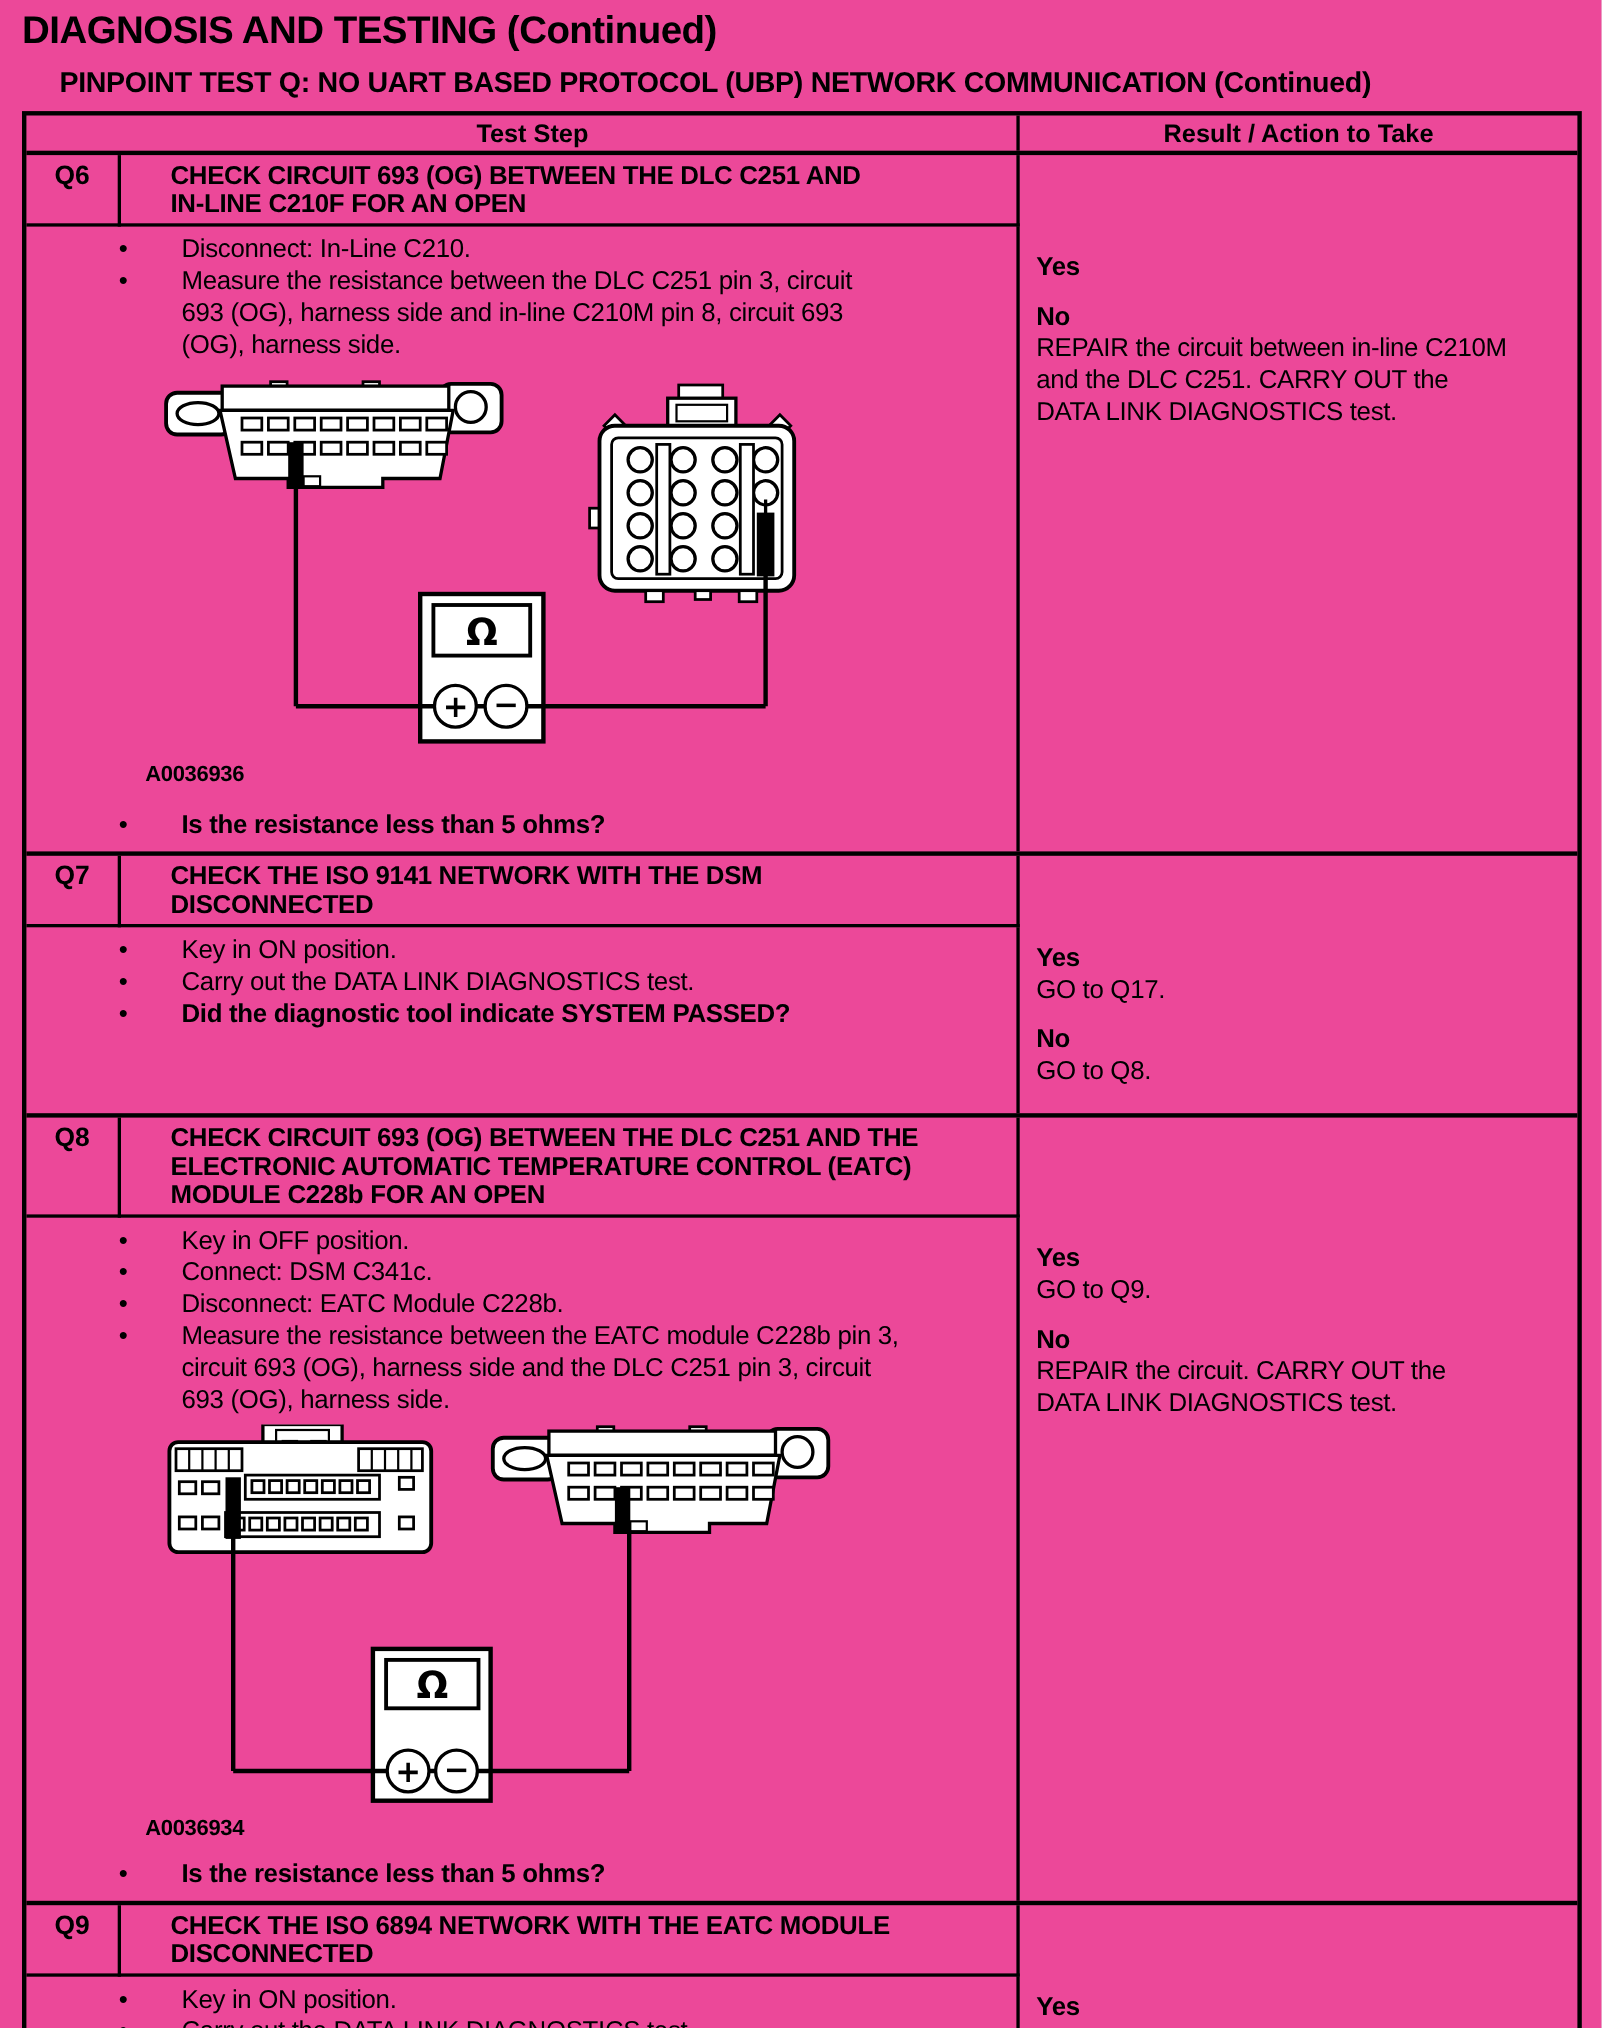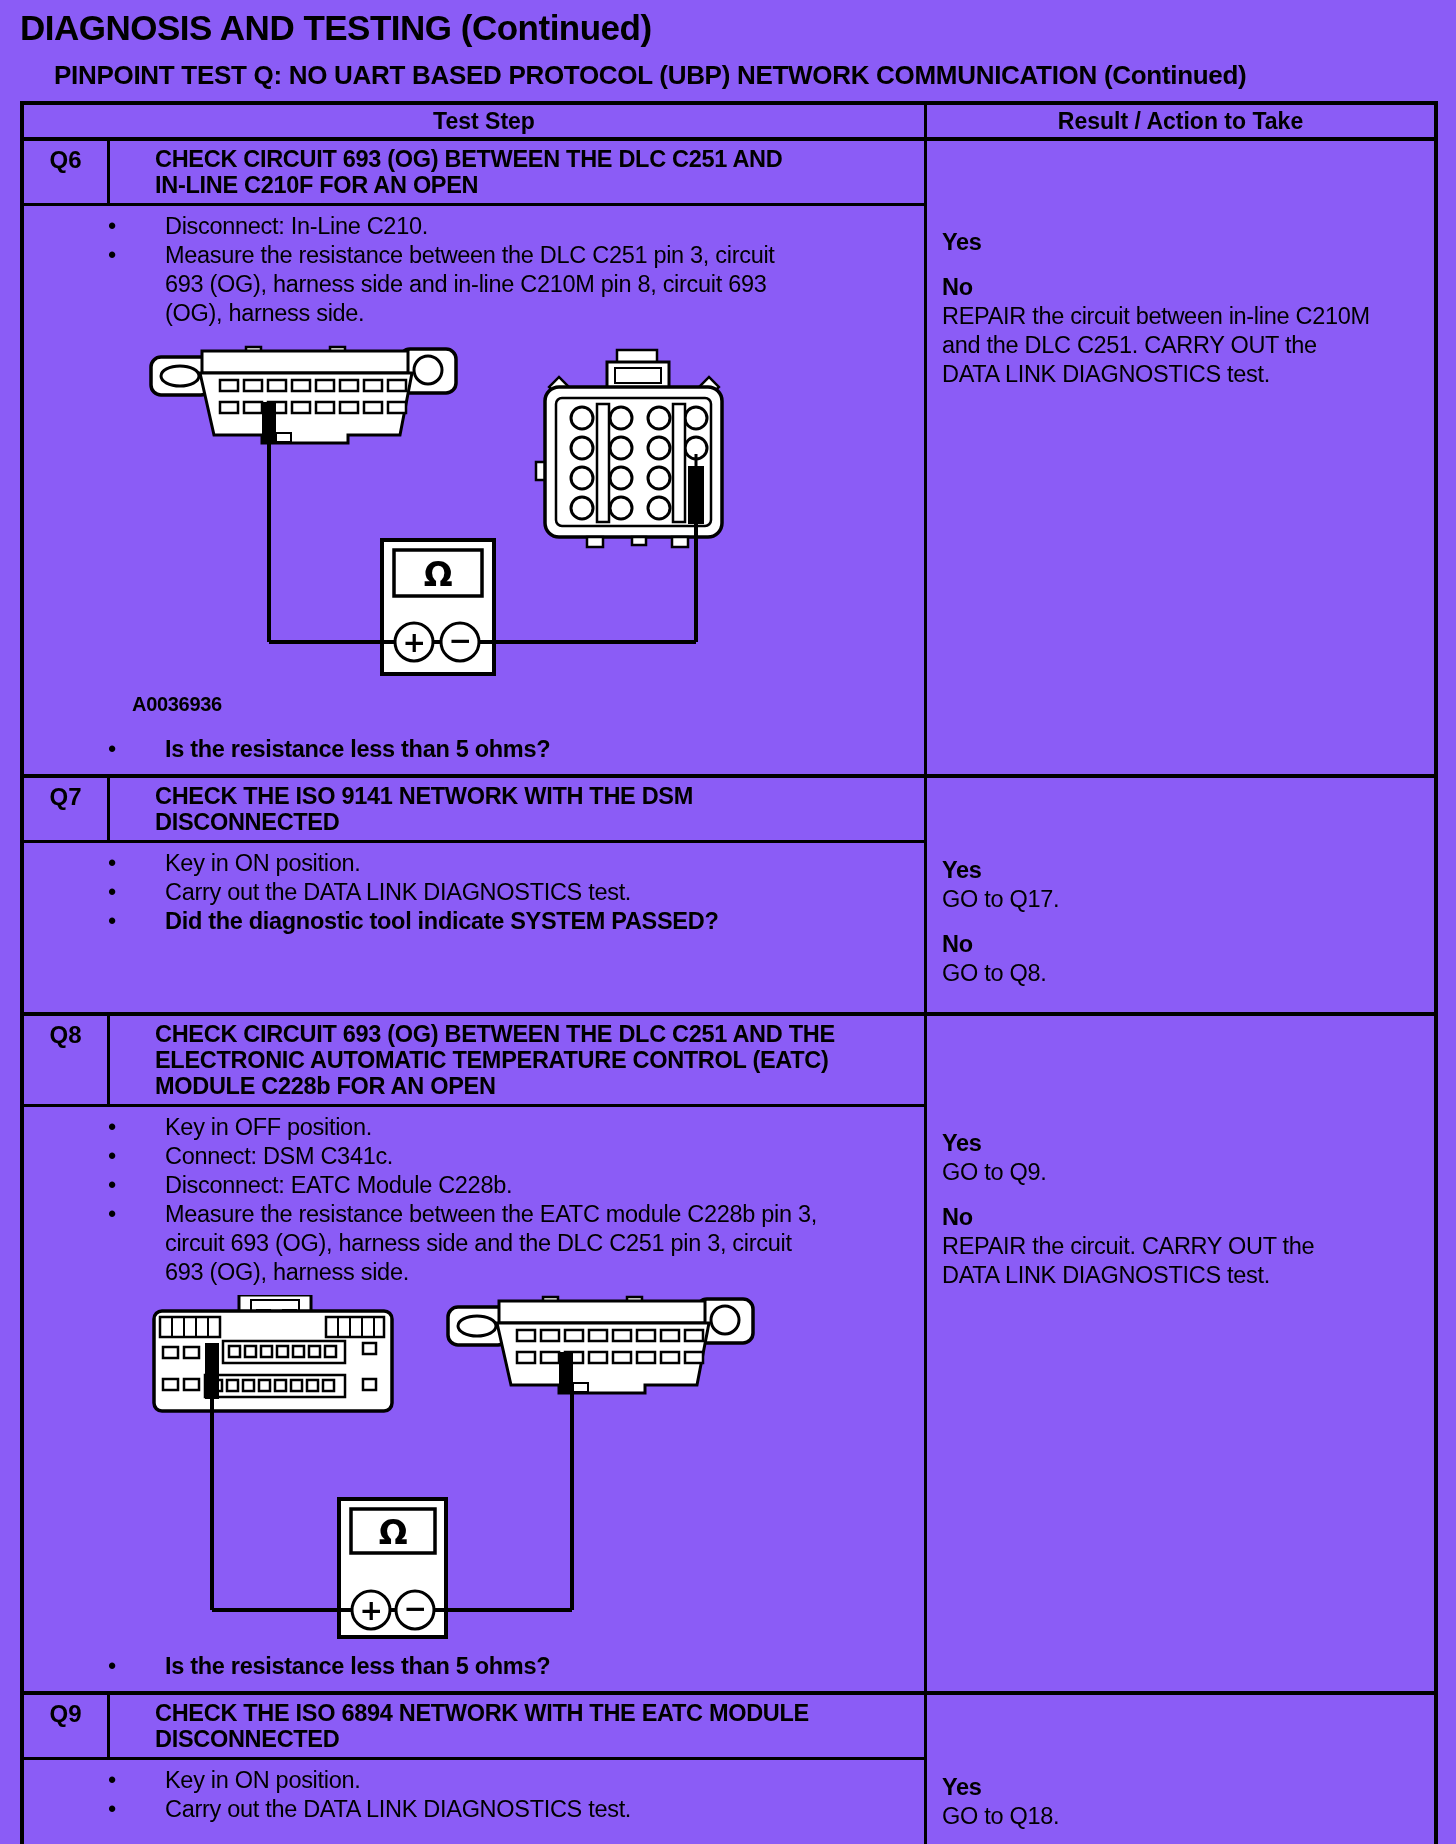--- a/index.html
+++ b/index.html
@@ -1,17 +1,17 @@
 <!DOCTYPE html>
 <html><head>
 <meta charset="utf-8">
 <style>
   html,body{margin:0;padding:0;background:#e8e8e8;}
   .page{
-    width:1456px;height:1844px;margin:0 auto;background:#8b5cf6;color:#000;
+    width:1456px;height:1844px;margin:0 auto;background:#ec4899;color:#000;
     font-family:"Liberation Sans",sans-serif;box-sizing:border-box;
     padding:6px 26px 0 20px;position:relative;overflow:hidden;
   }
   .h1{font-size:35px;font-weight:bold;letter-spacing:-.5px;margin:2px 0 12px 0;}
   .h2{font-size:26px;font-weight:bold;letter-spacing:-.3px;margin:0 0 10px 34px;}
   .pptable{border:4px solid #000;width:1410px;}
   .thead{display:grid;grid-template-columns:903px 1fr;border-bottom:4px solid #000;}
   .th{font-weight:bold;font-size:23px;text-align:center;padding:3px 0 2px 0;}
   .th.first{border-right:3px solid #000;padding-left:20px;}
   .qrow{display:grid;grid-template-columns:86px 817px 1fr;}
@@ -304,20 +304,21 @@
             <rect x="219" y="214" width="84" height="44" fill="#fff" stroke-width="3.5"></rect>
             <text x="261" y="249" text-anchor="middle" font-size="34" stroke="none">Ω</text>
             <line x1="207" y1="315" x2="314" y2="315" stroke-width="4"></line>
             <circle cx="239" cy="315" r="19" fill="#fff" stroke-width="3"></circle>
             <circle cx="283" cy="315" r="19" fill="#fff" stroke-width="3"></circle>
             <text x="239" y="325" text-anchor="middle" font-size="28" stroke="none">+</text>
             <text x="283" y="323" text-anchor="middle" font-size="28" stroke="none">−</text>
           </g>
         </svg>
 
+        <div class="figlabel">A0036934</div>
 
         <ul class="steps qq qq8">
           <li>
               <span class="dot">•</span>
               <span class="bold">Is the resistance less than 5 ohms?</span>
             </li>
         </ul>
       </div>
 
       <div class="qresult">

